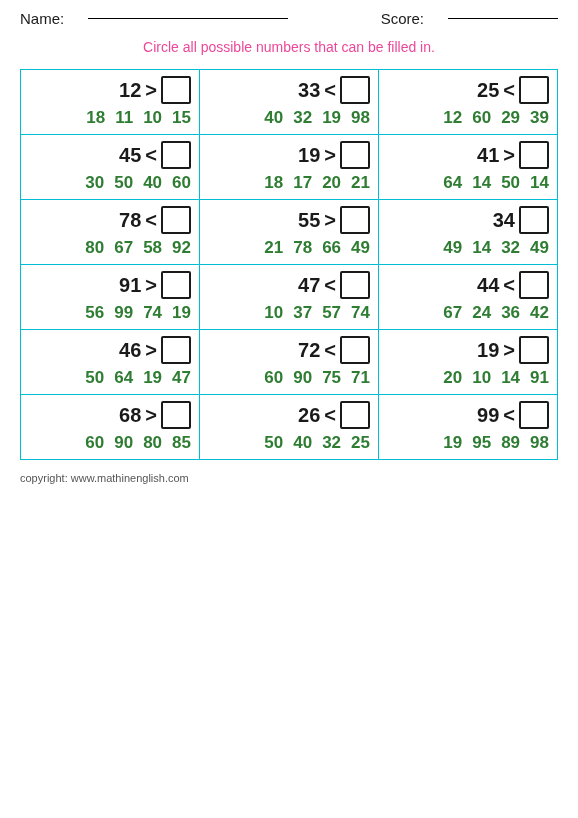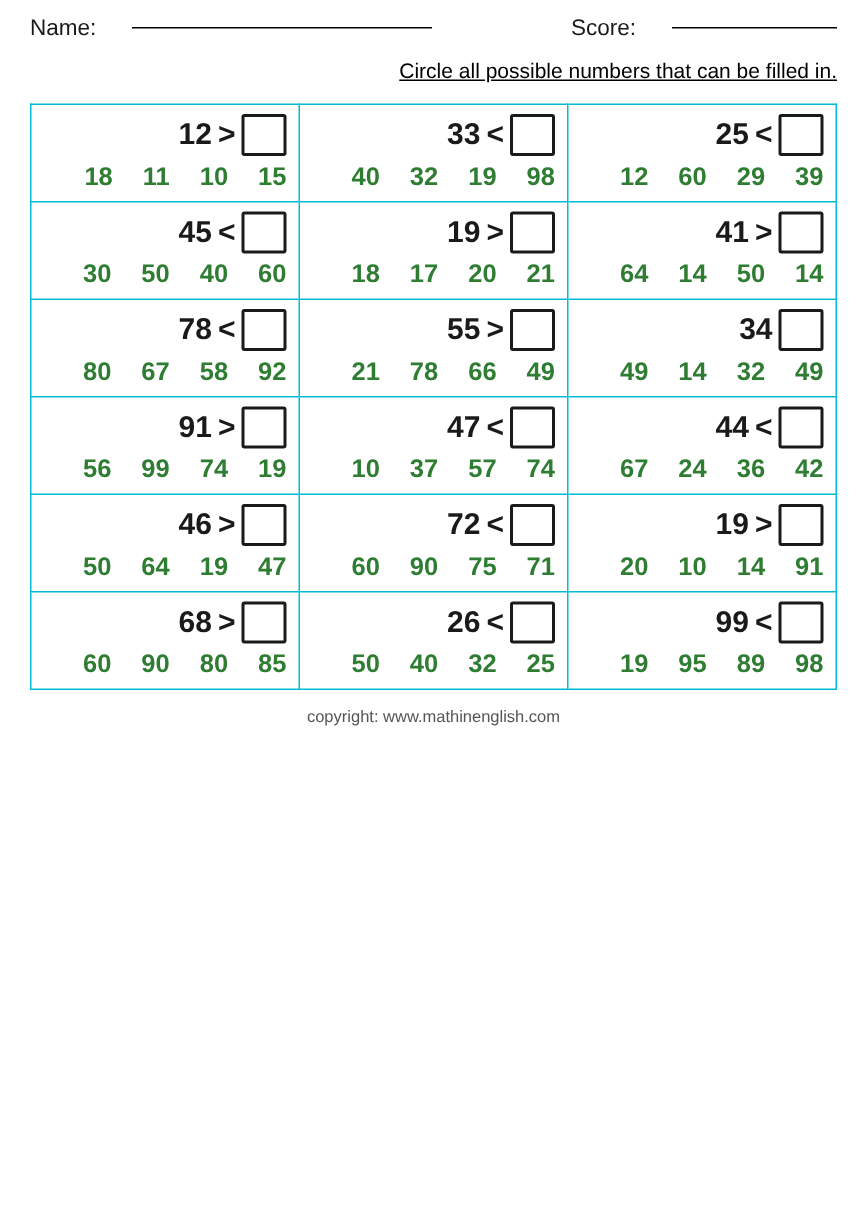--- a/index.html
+++ b/index.html
@@ -60,25 +60,24 @@
       gap: 24px;
     }
 
     .score-line {
       display: inline-block;
       width: 110px;
       border-bottom: 1.5px solid #000;
     }
 
     .instructions {
-      text-align: right;
+      text-align: center;
       font-size: 14px;
       margin-bottom: 14px;
-      color: #000000;
-      text-decoration: underline;
+      color: #ec4899;
     }
 
     .grid-table {
       width: 100%;
       border-collapse: collapse;
     }
 
     .grid-table td {
       border: 1.5px solid #00bcd4;
       vertical-align: top;
@@ -106,35 +105,35 @@
     .box {
       display: inline-block;
       width: 30px;
       height: 28px;
       border: 2px solid #1a1a1a;
       border-radius: 2px;
     }
 
     .choices-row {
       display: flex;
-      gap: 20px;
+      gap: 10px;
       font-size: 17px;
       font-weight: bold;
       color: #2e7d32;
       padding-left: 10px;
     }
 
     .operator {
       font-size: 20px;
       font-weight: bold;
       color: #1a1a1a;
     }
 
     .copyright {
-      text-align: center;
+      text-align: left;
       font-size: 11px;
       color: #555;
       margin-top: 12px;
     }
   </style>
 </head>
 <body>
 
 <div class="page">
 

